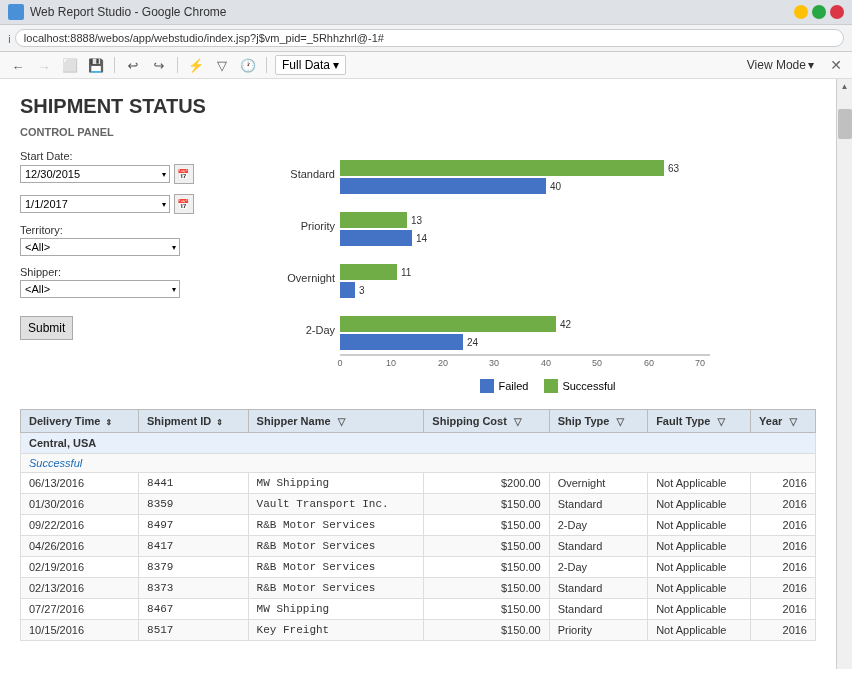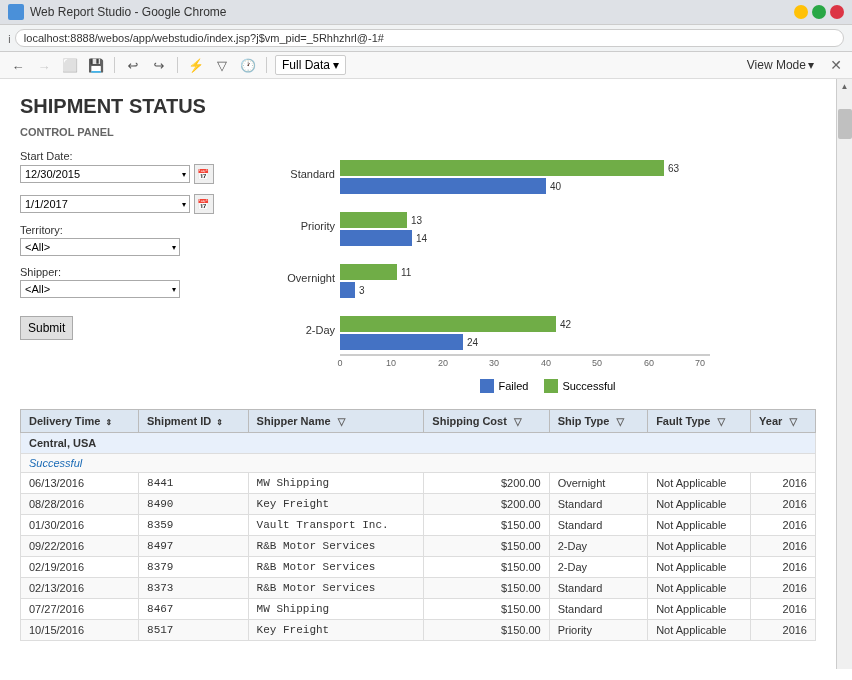--- a/index.html
+++ b/index.html
@@ -34,21 +34,21 @@
 
     
     .report-title { font-size: 20px; font-weight: bold; color: #333; margin-bottom: 8px; }
     .section-label { font-size: 11px; font-weight: bold; color: #666; margin-bottom: 12px; }
 
     .control-panel { display: flex; gap: 0; margin-bottom: 16px; }
     .controls-left { width: 240px; flex-shrink: 0; }
     .control-group { margin-bottom: 10px; }
     .control-label { font-size: 11px; color: #333; margin-bottom: 2px; }
     .control-input-row { display: flex; align-items: center; gap: 4px; }
-    .control-select { border: 1px solid #aaa; padding: 2px 4px; font-size: 11px; width: 170px; background: #fff; appearance: none; -webkit-appearance: none; }
+    .control-select { border: 1px solid #aaa; padding: 2px 4px; font-size: 11px; width: 150px; background: #fff; appearance: none; -webkit-appearance: none; }
     .select-wrapper { position: relative; display: inline-block; }
     .select-arrow { position: absolute; right: 4px; top: 50%; transform: translateY(-50%); font-size: 8px; pointer-events: none; }
     .calendar-btn { width: 20px; height: 20px; border: 1px solid #aaa; background: #f0f0f0; display: flex; align-items: center; justify-content: center; cursor: pointer; font-size: 10px; }
     .submit-btn { background: #e0e0e0; border: 1px solid #aaa; padding: 4px 7px; font-size: 12px; cursor: pointer; margin-top: 8px; }
 
     
     .chart-area { flex: 1; padding-left: 20px; }
 
     
     .chart-legend { display: flex; gap: 16px; justify-content: center; margin-top: 6px; }
@@ -270,47 +270,47 @@
           <tr>
         <td>06/13/2016</td>
         <td class="link-cell">8441</td>
         <td class="link-cell">MW Shipping</td>
         <td style="text-align:right">$200.00</td>
         <td>Overnight</td>
         <td>Not Applicable</td>
         <td style="text-align:right">2016</td>
       </tr>
           <tr>
-        <td>08/28/2016</td>
-        <td class="link-cell">8490</td>
-        <td class="link-cell">Key Freight</td>
-        <td style="text-align:right">$200.00</td>
-        <td>Standard</td>
-        <td>Not Applicable</td>
-        <td style="text-align:right">2016</td>
-      </tr>
-          <tr>
         <td>01/30/2016</td>
         <td class="link-cell">8359</td>
         <td class="link-cell">Vault Transport Inc.</td>
         <td style="text-align:right">$150.00</td>
         <td>Standard</td>
         <td>Not Applicable</td>
         <td style="text-align:right">2016</td>
       </tr>
           <tr>
         <td>09/22/2016</td>
         <td class="link-cell">8497</td>
         <td class="link-cell">R&amp;B Motor Services</td>
         <td style="text-align:right">$150.00</td>
         <td>2-Day</td>
         <td>Not Applicable</td>
         <td style="text-align:right">2016</td>
       </tr>
           <tr>
+        <td>04/26/2016</td>
+        <td class="link-cell">8417</td>
+        <td class="link-cell">R&amp;B Motor Services</td>
+        <td style="text-align:right">$150.00</td>
+        <td>Standard</td>
+        <td>Not Applicable</td>
+        <td style="text-align:right">2016</td>
+      </tr>
+          <tr>
         <td>02/19/2016</td>
         <td class="link-cell">8379</td>
         <td class="link-cell">R&amp;B Motor Services</td>
         <td style="text-align:right">$150.00</td>
         <td>2-Day</td>
         <td>Not Applicable</td>
         <td style="text-align:right">2016</td>
       </tr>
           <tr>
         <td>02/13/2016</td>

